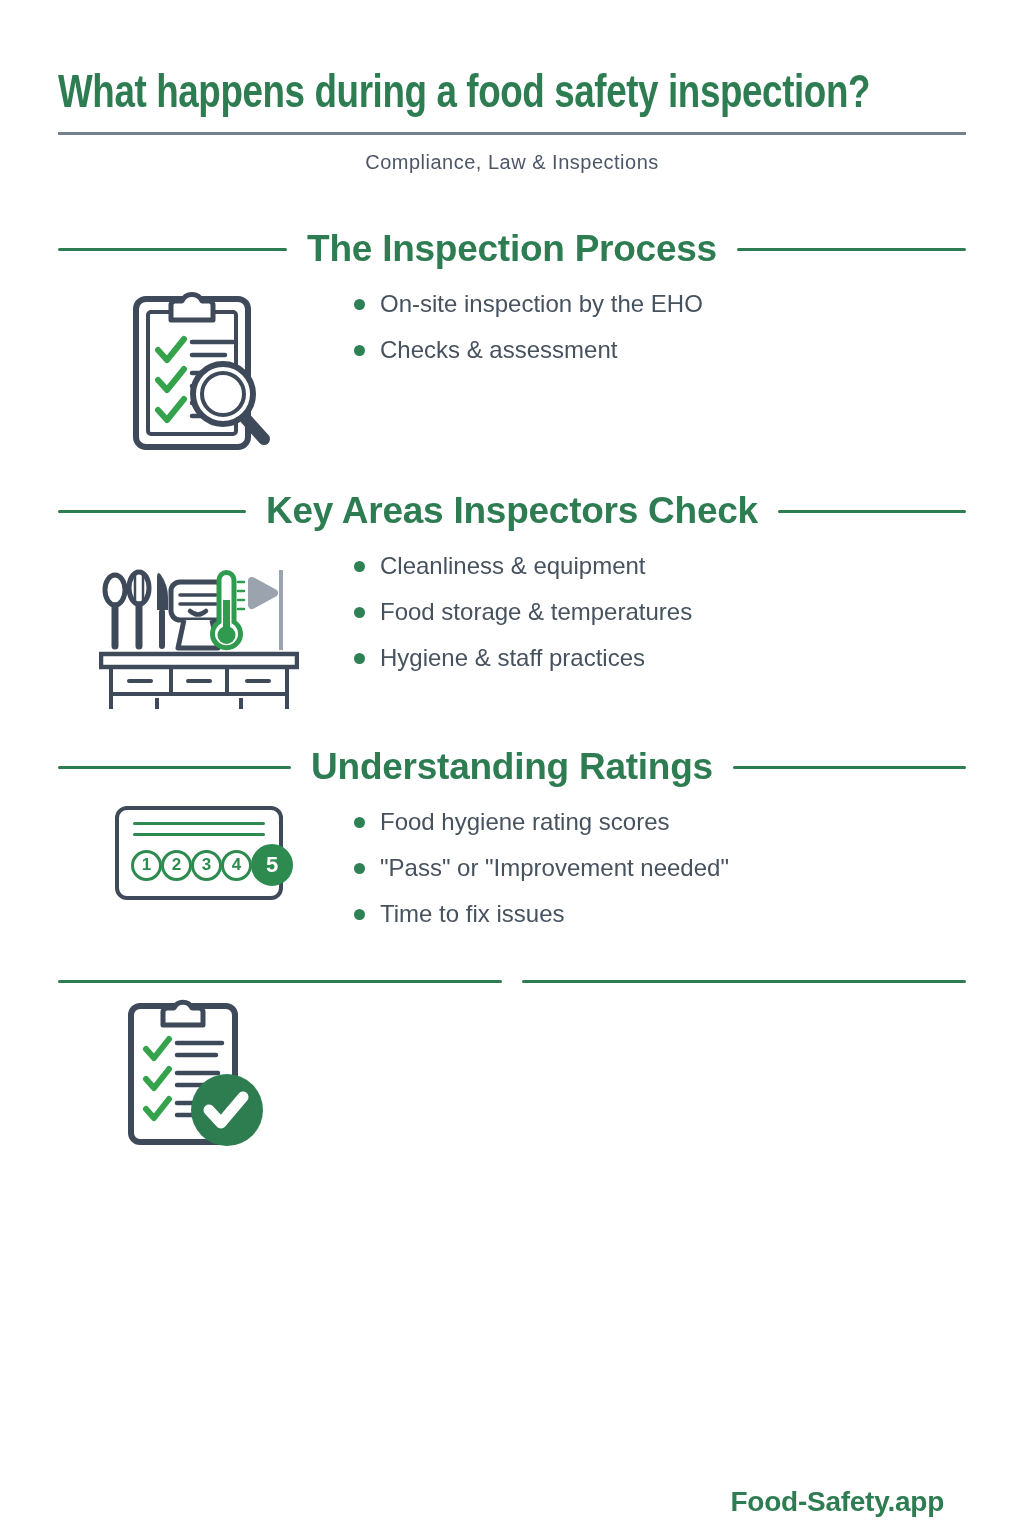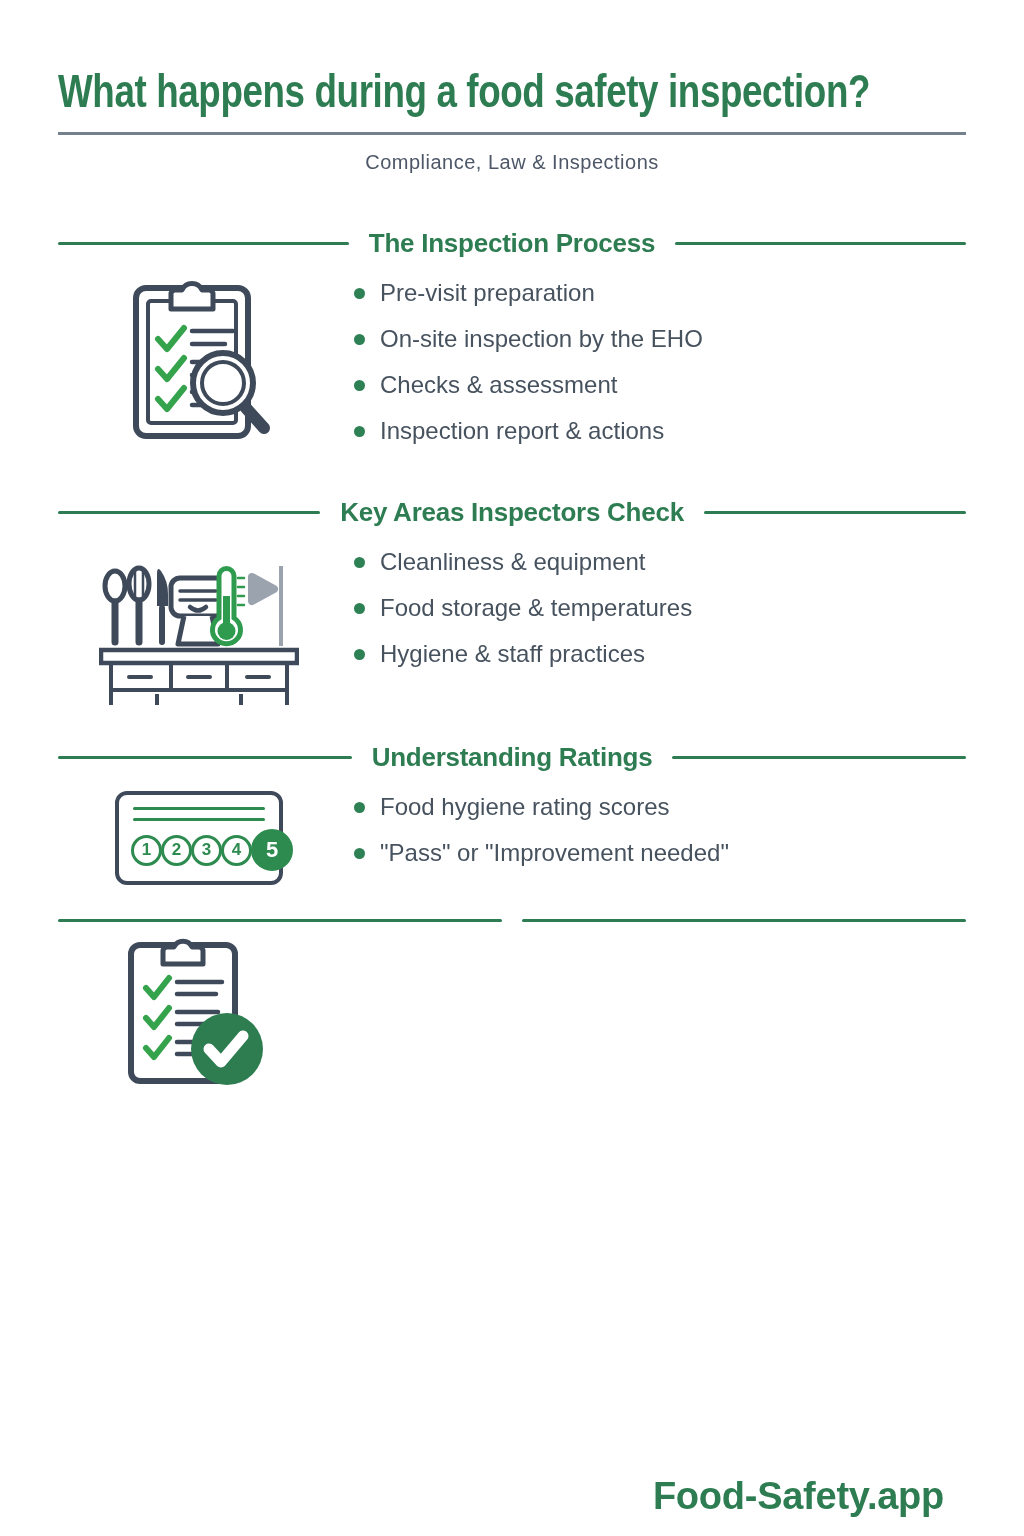--- a/index.html
+++ b/index.html
@@ -51,21 +51,21 @@
     gap:20px;
   }
   .hline{
     flex:1;
     height:3px;
     background:var(--green);
     border-radius:2px;
   }
   .section-title{
     color:var(--green);
-    font-size:26px;
+    font-size:37px;
     font-weight:bold;
     white-space:nowrap;
     letter-spacing:-0.25px;
   }
   .section-body{
     display:grid;
     grid-template-columns:282px 1fr;
     margin-top:14px;
     align-items:start;
   }
@@ -135,21 +135,21 @@
     color:#ffffff;
     font-size:22px;
   }
   .m-up{margin-top:-8px;}
   .m-dn{margin-top:8px;}
   .footer-brand{
     position:absolute;
     right:80px;
     bottom:18px;
     color:var(--green);
-    font-size:38px;
+    font-size:28px;
     font-weight:bold;
     letter-spacing:-0.25px;
   }
 </style>
 </head>
 <body>
 
 <div class="page">
 
   <h1 class="page-title">What happens during a food safety inspection?</h1>
@@ -175,24 +175,22 @@
             <path d="M39 104 l9 10 l17 -21" stroke="#35a34c" stroke-width="6" stroke-linecap="round" stroke-linejoin="round"></path>
             <path d="M73 97 H102 M73 110 H100" stroke="#3e4959" stroke-width="4.5" stroke-linecap="round"></path>
             <path d="M39 134 l9 10 l17 -21" stroke="#35a34c" stroke-width="6" stroke-linecap="round" stroke-linejoin="round"></path>
             <path d="M73 127 H96 M73 140 H96" stroke="#3e4959" stroke-width="4.5" stroke-linecap="round"></path>
             <circle cx="104" cy="118" r="30" fill="#fff" stroke="#3e4959" stroke-width="6"></circle>
             <circle cx="104" cy="118" r="21" fill="none" stroke="#3e4959" stroke-width="4"></circle>
             <line x1="127" y1="143" x2="145" y2="163" stroke="#3e4959" stroke-width="12" stroke-linecap="round"></line>
           </svg>
         </div>
         <ul class="bullets">
-            <li>Pre-visit preparation</li>
             <li>On-site inspection by the EHO</li>
             <li>Checks &amp; assessment</li>
-            <li>Inspection report &amp; actions</li>
           </ul>
       </div>
     </section>
 
     <section class="section">
       <div class="section-header">
         <div class="hline"></div>
         <h2 class="section-title">Key Areas Inspectors Check</h2>
         <div class="hline"></div>
       </div>
@@ -255,20 +253,21 @@
               <span class="rc">2</span>
               <span class="rc">3</span>
               <span class="rc">4</span>
               <span class="rc rc-filled">5</span>
             </div>
           </div>
         </div>
         <ul class="bullets">
             <li>Food hygiene rating scores</li>
             <li>"Pass" or "Improvement needed"</li>
+            <li>Time to fix issues</li>
           </ul>
       </div>
     </section>
 
     <section class="section">
       <div class="section-header">
         <div class="hline"></div>
         <div class="hline"></div>
       </div>
       <div class="section-body">

